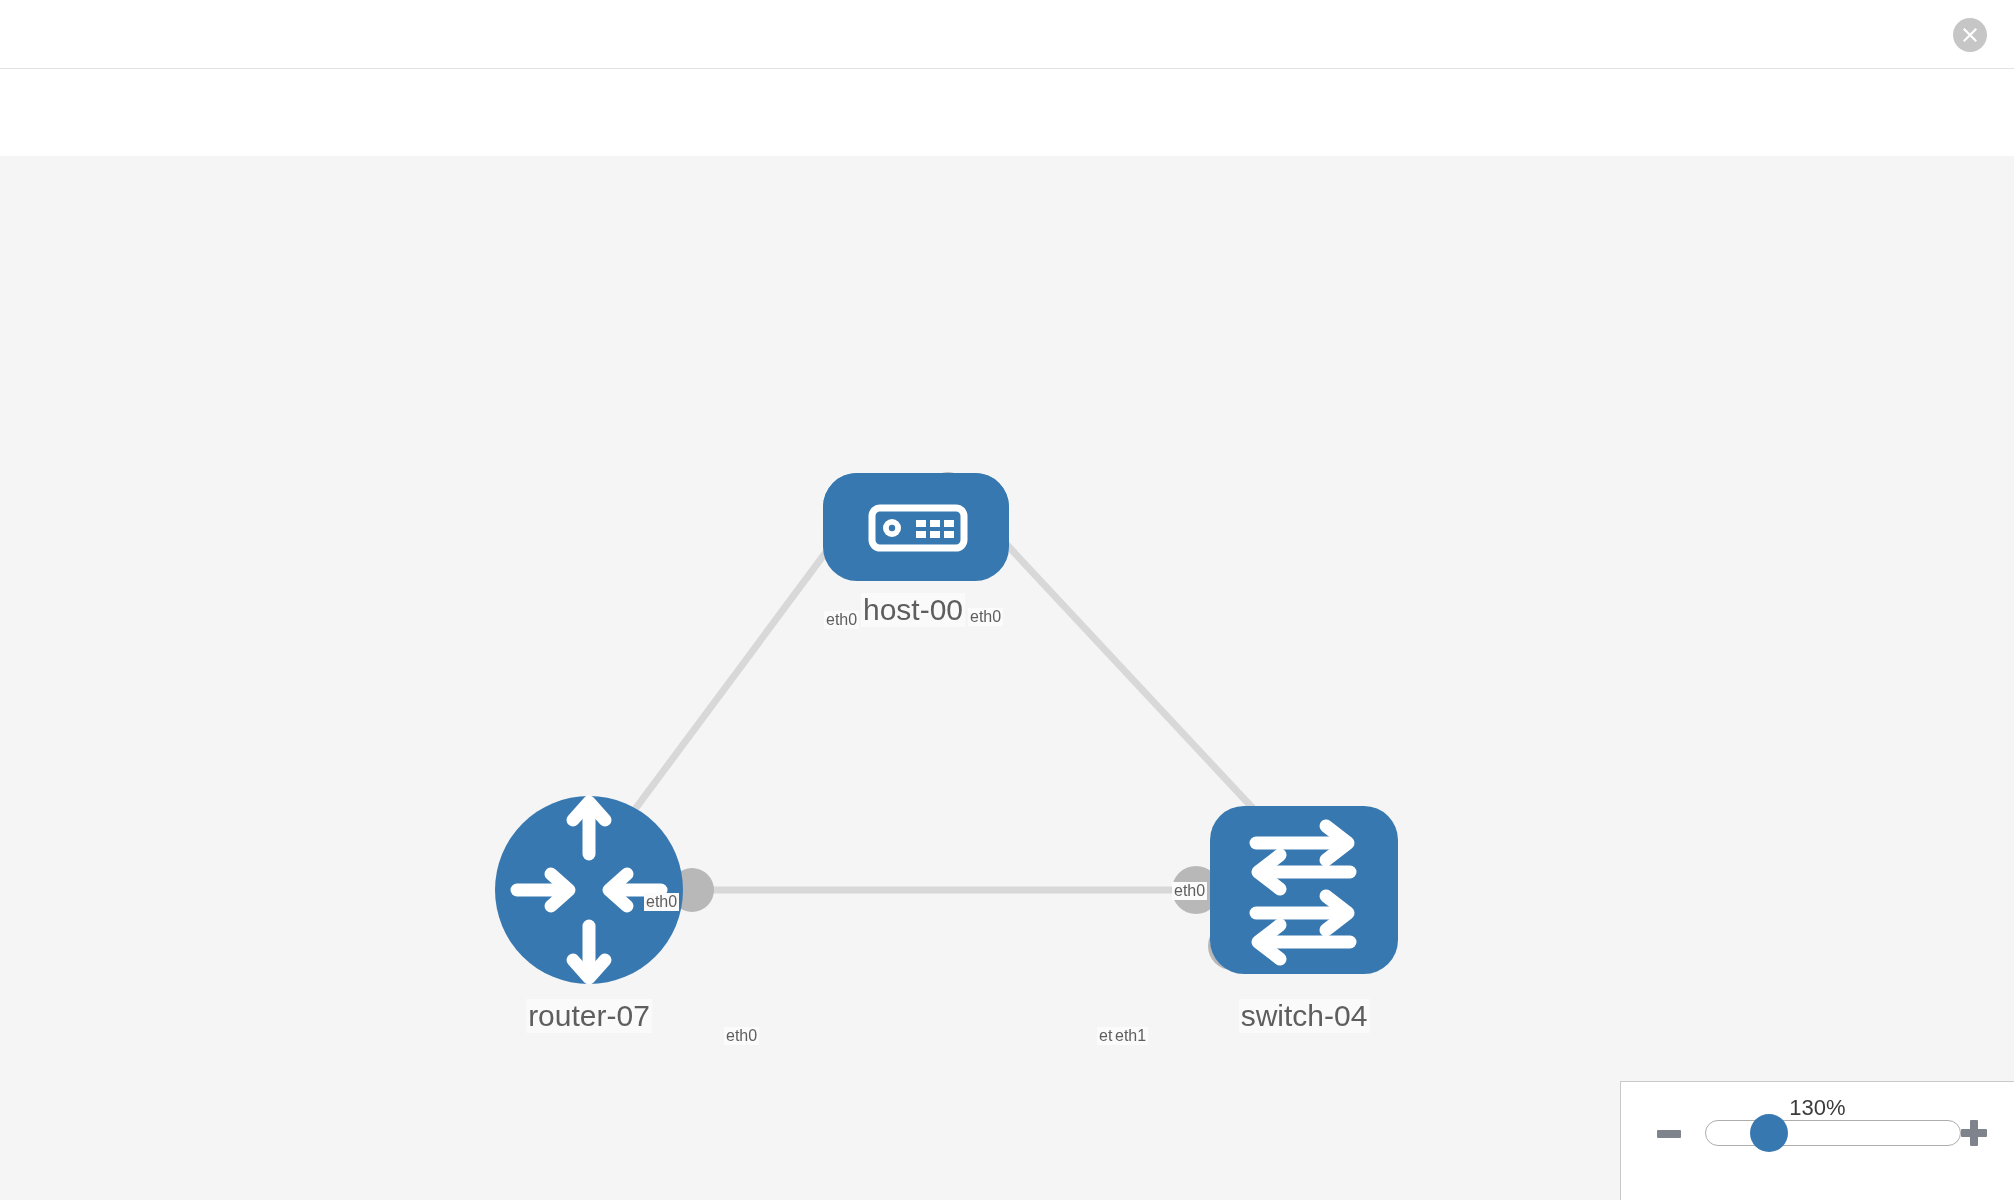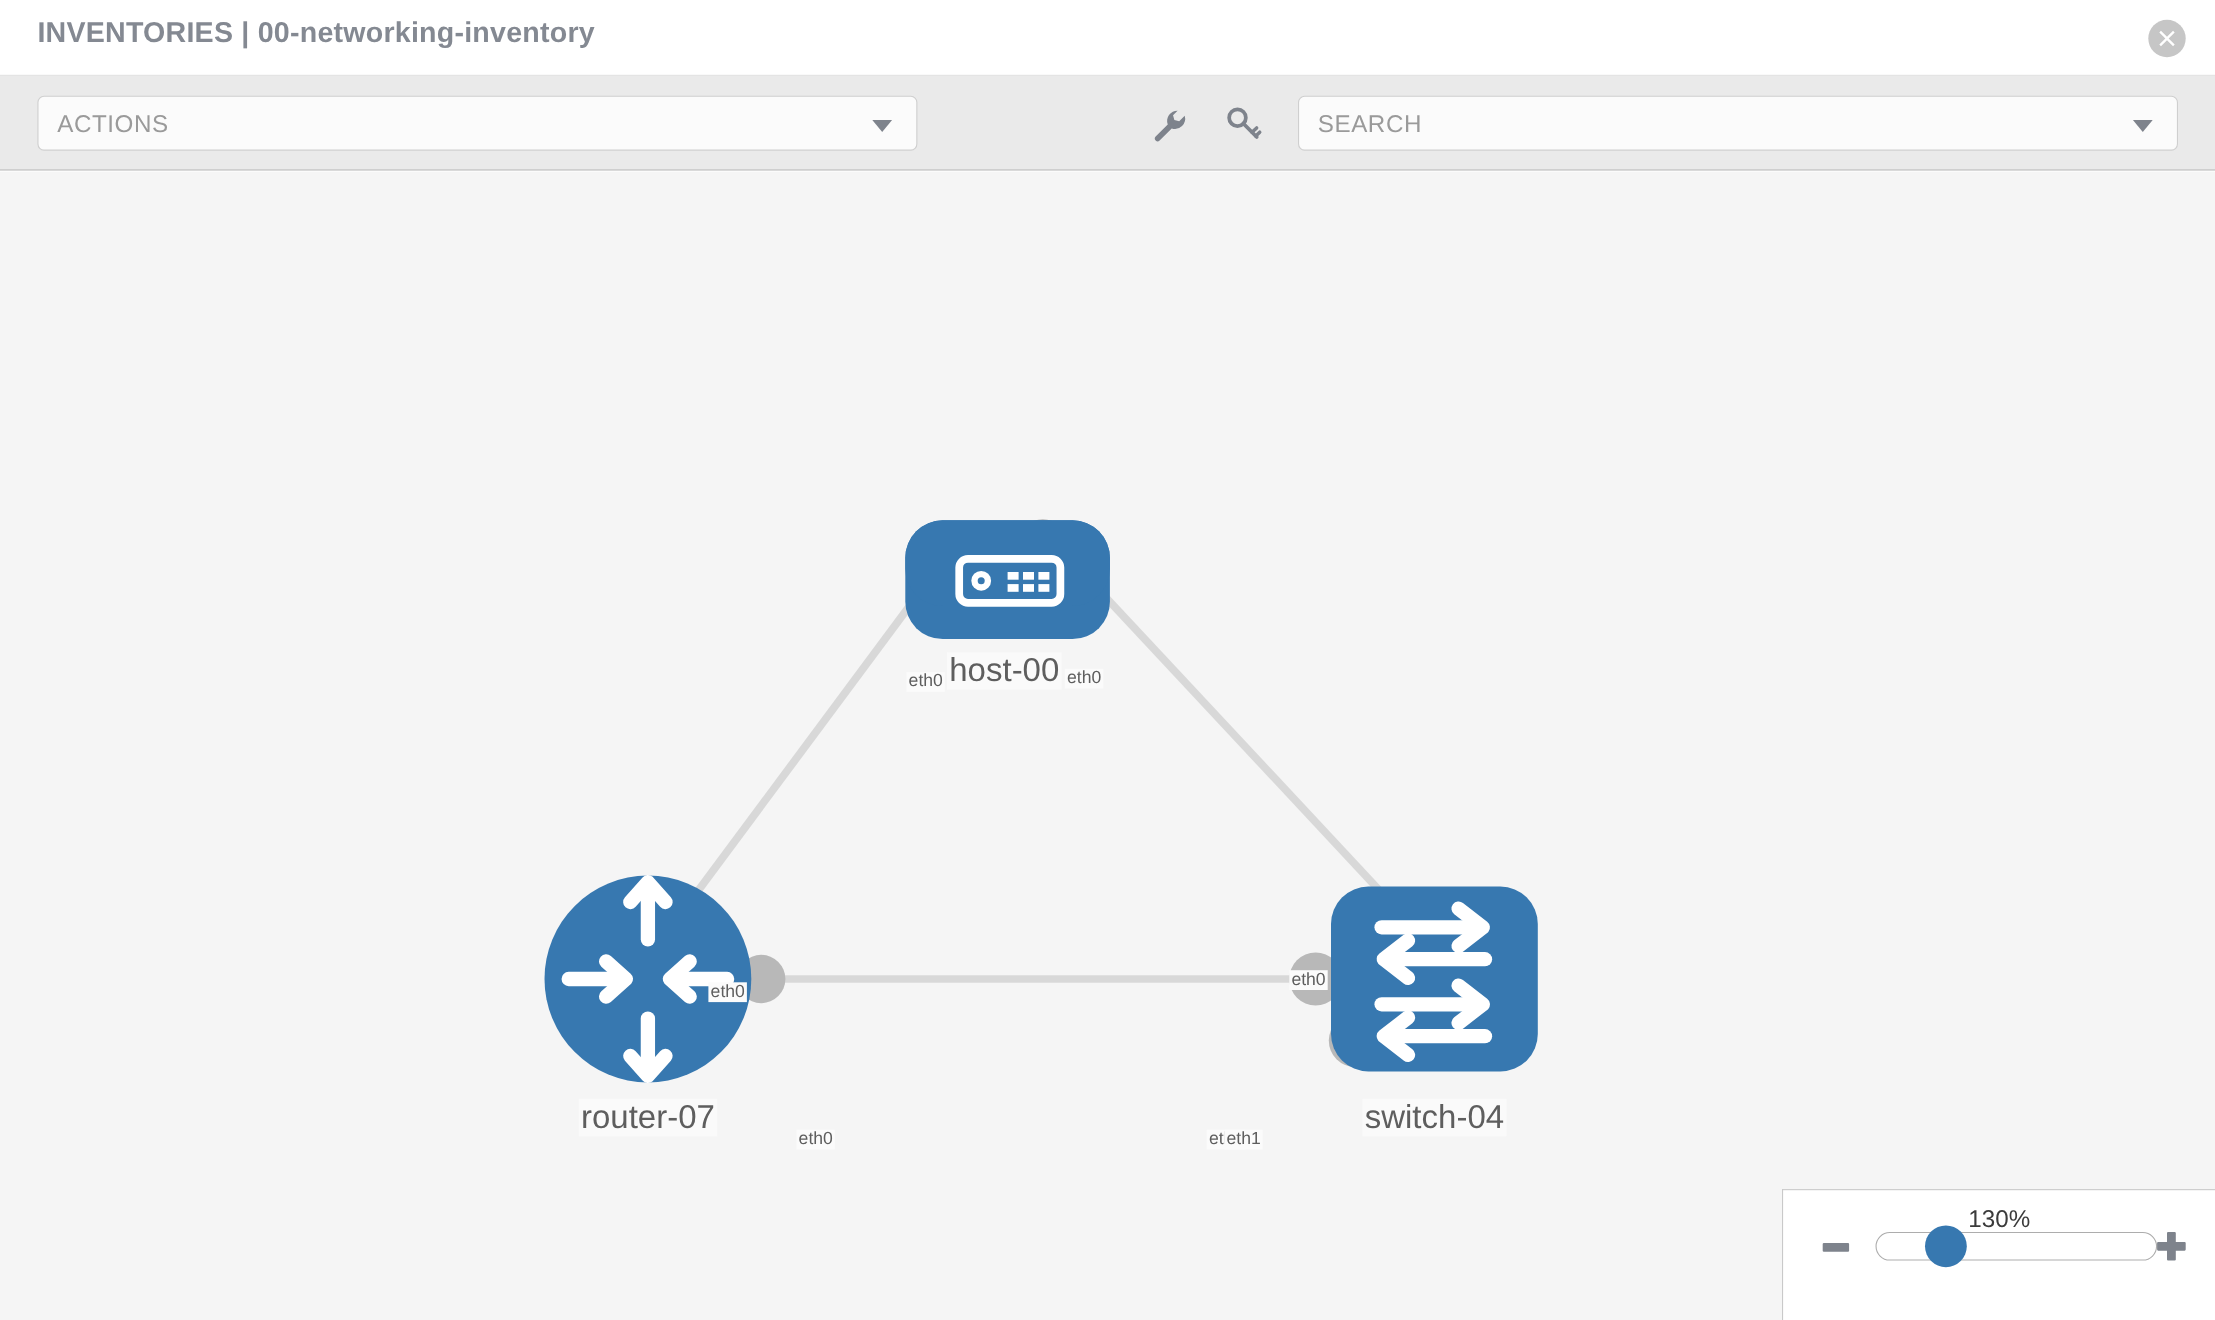--- a/index.html
+++ b/index.html
@@ -183,55 +183,27 @@
     background: #3778b0;
     cursor: grab;
   }
 </style>
 </head>
 <body>
 
 <div id="app">
 
   <div class="header">
-    <div class="header-title">INVENTORIES | 00-networking-inventory</div>
     <div class="close-btn">
       <svg width="34" height="34" viewBox="0 0 34 34" aria-hidden="true">
         <path d="M11.5 10 L17 15.5 L22.5 10 L24 11.5 L18.5 17 L24 22.5 L22.5 24 L17 18.5 L11.5 24 L10 22.5 L15.5 17 L10 11.5 Z" fill="#ffffff"></path>
       </svg>
     </div>
   </div>
 
-  <div class="toolbar">
-
-    <div class="actions-select">
-      <span class="label">ACTIONS</span>
-      <span class="caret"></span>
-    </div>
-
-    <div class="tool-icon wrench">
-      <svg width="36" height="36" viewBox="0 0 36 36" aria-hidden="true">
-        <path d="M26.6 5.6 a9.3 9.3 0 0 0 -9.0 12.6 L6.6 29.2 a2.6 2.6 0 0 0 0 3.6 a2.6 2.6 0 0 0 3.6 0 L21.2 21.8 a9.3 9.3 0 0 0 11.8 -11.5 l-5.0 5.0 l-4.4 -1.2 l-1.2 -4.4 l5.0 -5.0 z" fill="#7e838c"></path>
-      </svg>
-    </div>
-
-    <div class="tool-icon key">
-      <svg width="36" height="36" viewBox="0 0 36 36" aria-hidden="true">
-        <circle cx="13" cy="12" r="7.6" fill="none" stroke="#7e838c" stroke-width="3.4"></circle>
-        <path d="M18.3 17.3 L30.5 29.5" stroke="#7e838c" stroke-width="3.4" stroke-linecap="round" fill="none"></path>
-        <path d="M26.2 25.2 L30.4 21.3" stroke="#7e838c" stroke-width="3.2" stroke-linecap="round" fill="none"></path>
-        <path d="M29.6 28.6 L33.2 25.2" stroke="#7e838c" stroke-width="3.2" stroke-linecap="round" fill="none"></path>
-      </svg>
-    </div>
-
-    <div class="search-select">
-      <span class="label">SEARCH</span>
-      <span class="caret"></span>
-    </div>
-  </div>
 
   <div class="canvas">
 
     <svg class="topology-svg" viewBox="0 0 2014 1044">
 
       <g>
         <line x1="875" y1="330" x2="630" y2="660" stroke="#d8d8d8" stroke-width="7"></line>
         <line x1="952" y1="330" x2="1262" y2="662" stroke="#d8d8d8" stroke-width="7"></line>
         <line x1="640" y1="734" x2="1270" y2="734" stroke="#d8d8d8" stroke-width="7"></line>
       </g>

